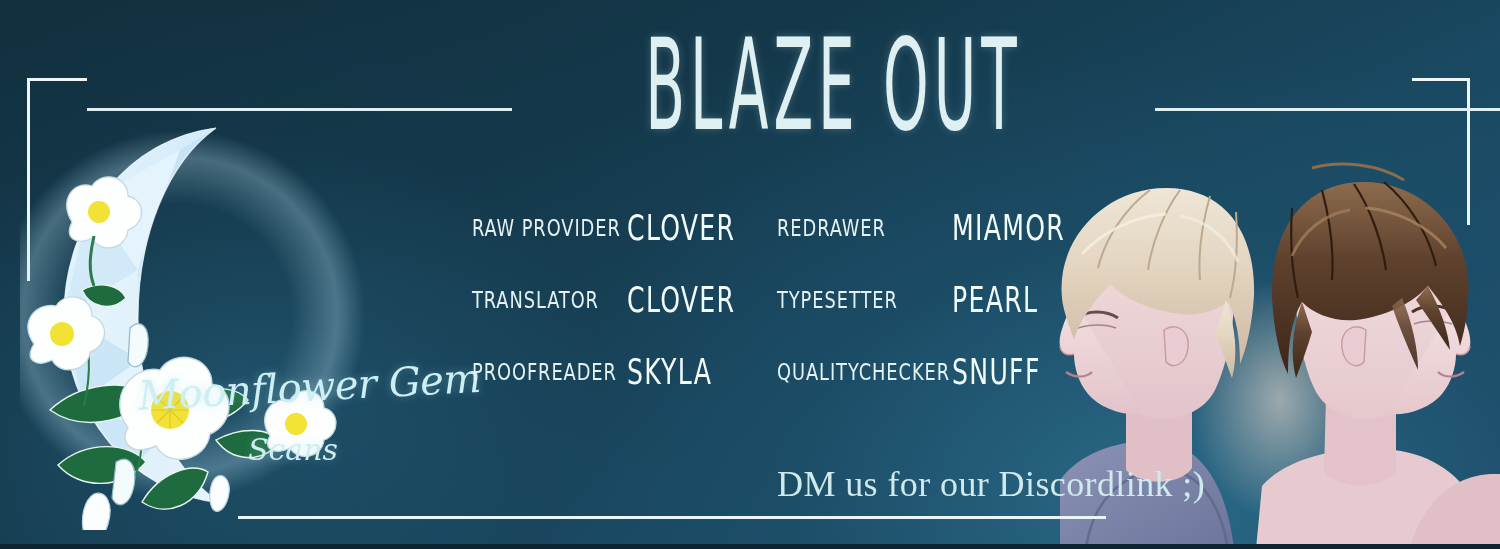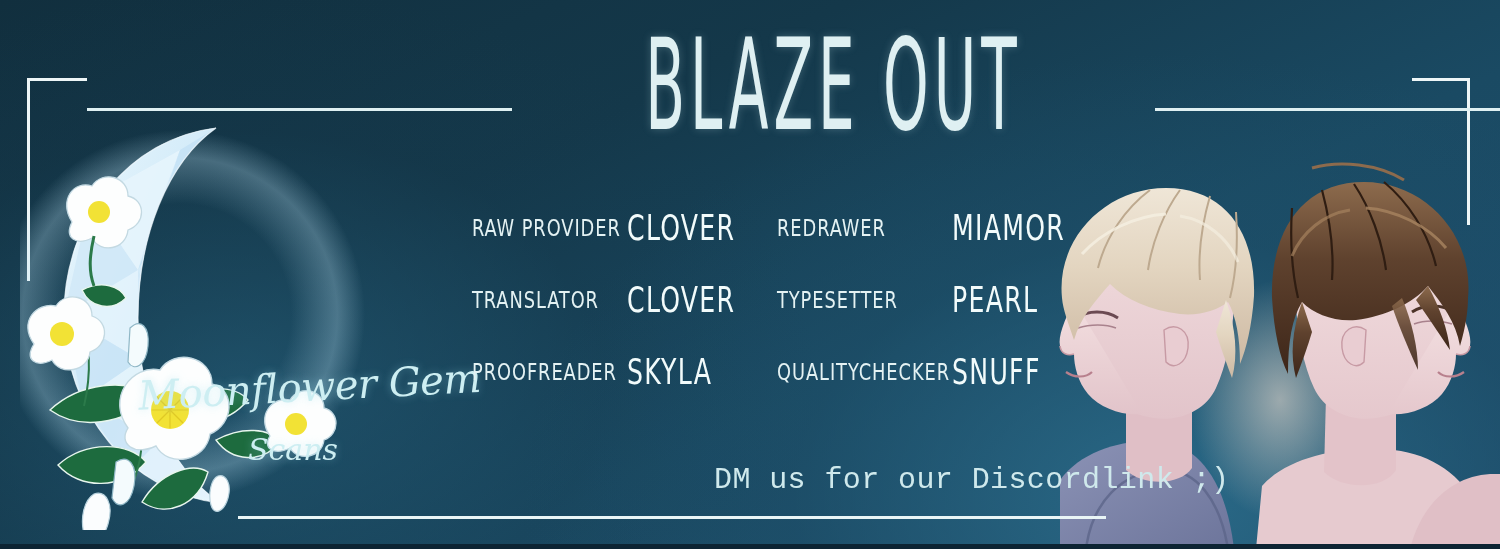--- a/index.html
+++ b/index.html
@@ -105,25 +105,25 @@
     letter-spacing: 1.6px;
     text-transform: uppercase;
     transform: scaleX(0.8);
     transform-origin: left center;
     white-space: nowrap;
   }
 
   
   .discord-note {
     position: absolute;
-    left: 714px;
+    left: 777px;
     top: 463px;
     color: #cfe9ec;
-    font-family: Liberation Mono, monospace;
-    font-size: 30px;
+    font-family: Liberation Serif, serif;
+    font-size: 36px;
     font-weight: 300;
     letter-spacing: 0.4px;
     white-space: nowrap;
   }
   .bottom-rule {
     position: absolute;
     left: 238px;
     top: 516px;
     width: 868px;
     height: 3px;

